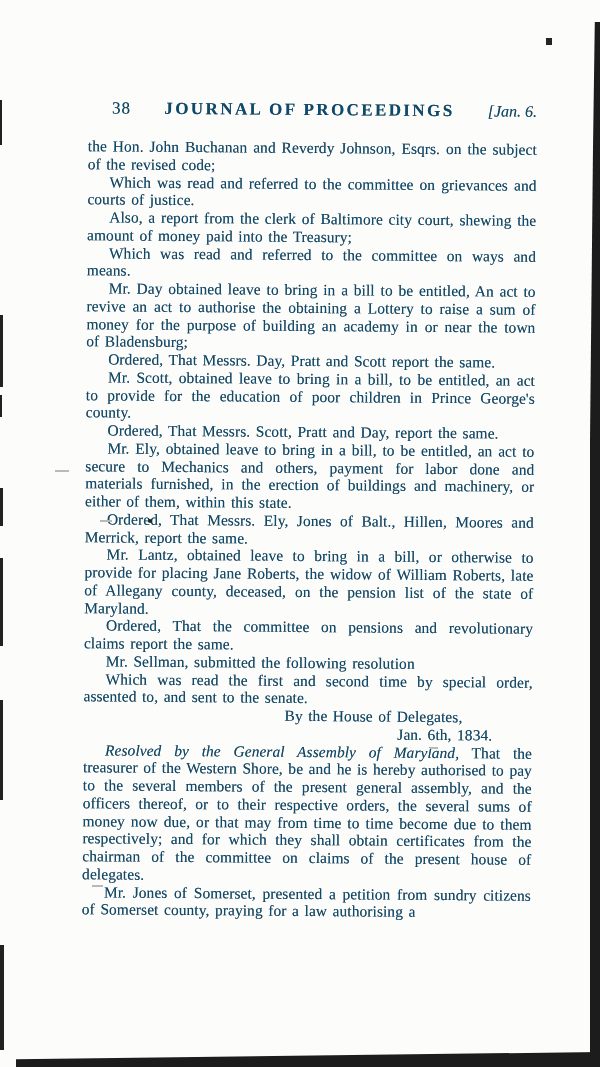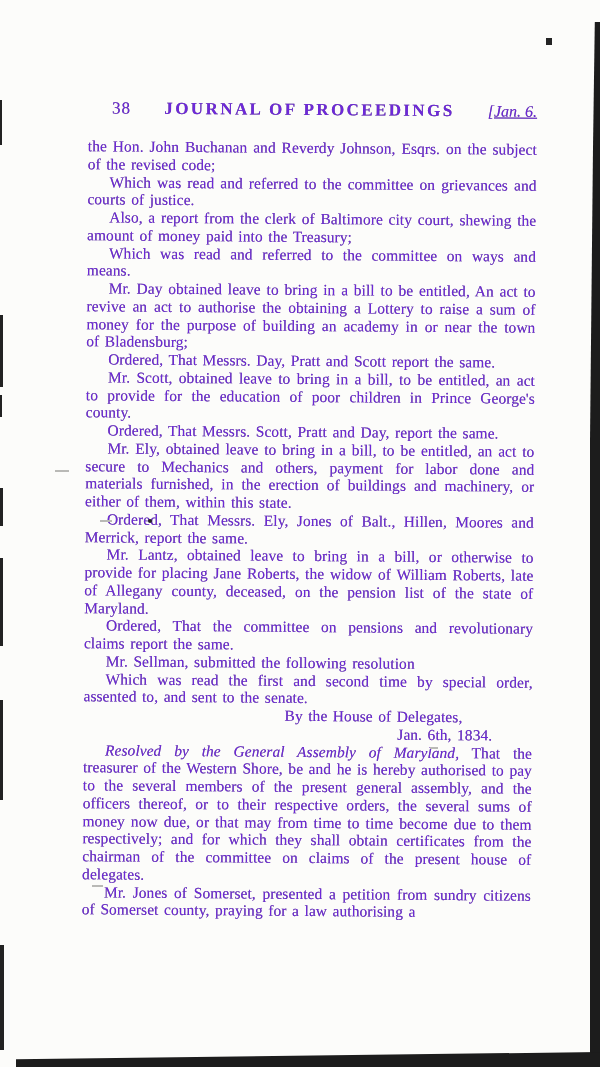--- a/index.html
+++ b/index.html
@@ -2,42 +2,42 @@
 <html><head>
 <meta charset="utf-8">
 <style>
   html,body { margin:0; padding:0; background:#e8e8e6; }
   .page {
     position:relative;
     width:600px; height:1067px;
     background:#fcfcfa;
     overflow:hidden;
     font-family:"Liberation Serif", serif;
-    color:#6d28d9;
+    color:#0c4a6e;
   }
   .content {
     position:absolute;
     left:85px; top:100px; width:449px;
     transform:rotate(0.45deg);
     transform-origin:50% 50%;
     text-shadow:0 0 0.4px rgba(20,20,20,0.55);
   }
   .header {
     display:flex; align-items:baseline;
     padding-left:24px;
     margin-bottom:19px;
   }
   .pagenum { font-size:17px; letter-spacing:1px; }
   .title {
     flex:1; text-align:center;
     font-size:17px; font-weight:bold;
     letter-spacing:2.4px;
     white-space:nowrap;
   }
-  .datemark { font-style:italic; font-size:16px; white-space:nowrap;text-decoration:underline; }
+  .datemark { font-style:italic; font-size:16px; white-space:nowrap; }
   p {
     margin:0;
     font-size:15.4px;
     line-height:17.75px;
     text-align:justify;
     text-indent:22px;
     word-spacing:1.6px;
     letter-spacing:0.1px;
   }
   p.noindent { text-indent:0; }

